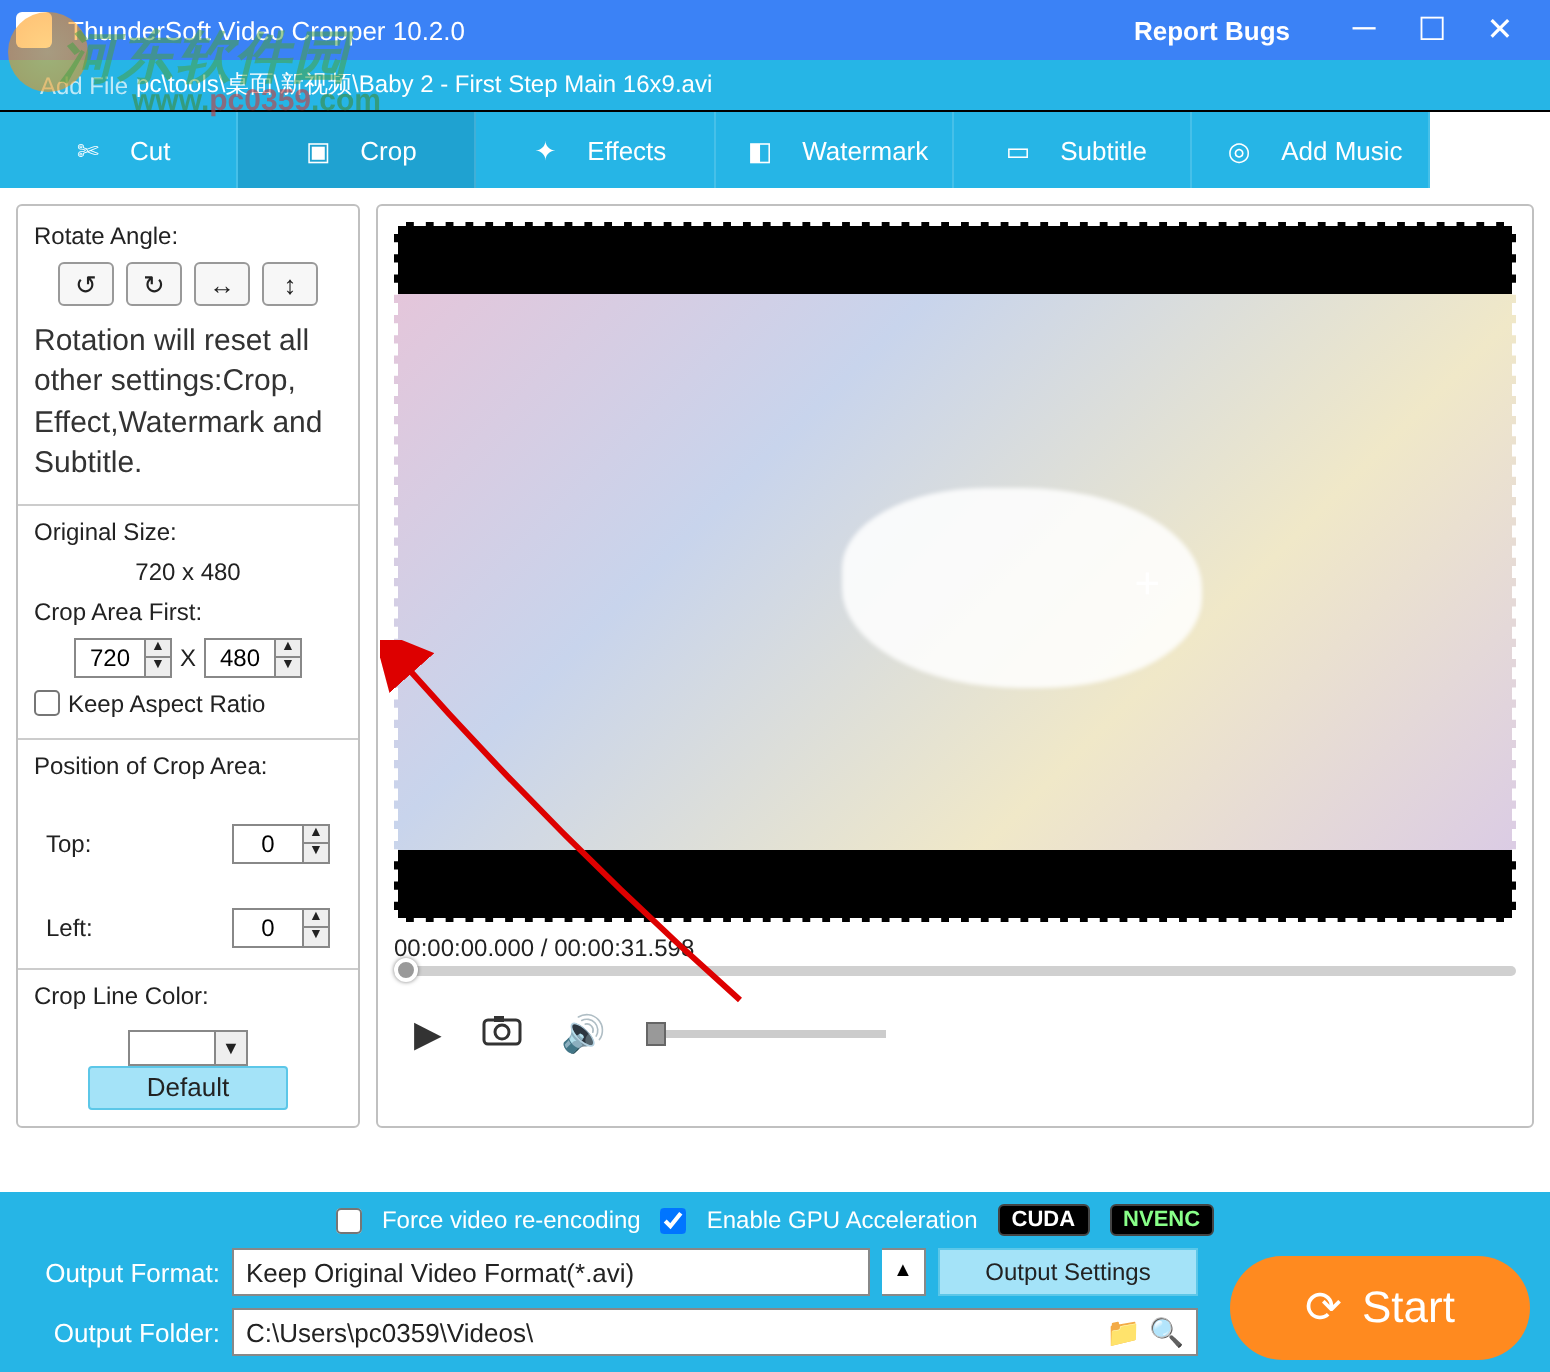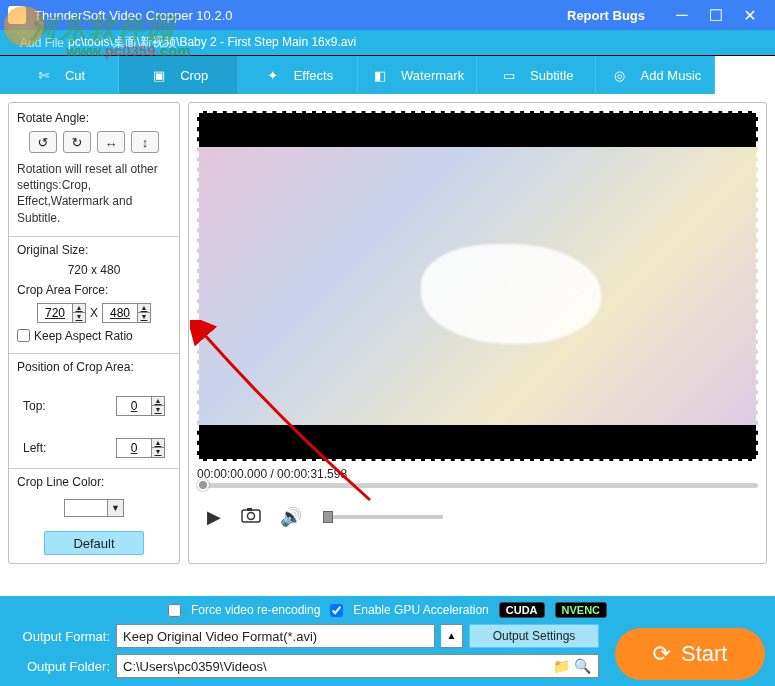--- a/index.html
+++ b/index.html
@@ -12,25 +12,25 @@
 .subbar { background: #26b5e6; height: 26px; display: flex; align-items: center; padding-left: 20px; color: #fff; font-size: 12px; border-bottom: 1px solid #000000; }
 .tabs { background: #26b5e6; height: 38px; display: flex; }
 .tab { flex: 1; display: flex; align-items: center; justify-content: center; gap: 10px; color: #fff; font-size: 13px; cursor: pointer; border-right: 1px solid rgba(255,255,255,0.15); }
 .tab-icon { width: 22px; height: 22px; display: flex; align-items: center; justify-content: center; }
 .tab-end { width: 60px; background: #fff; }
 .main { display: flex; padding: 8px; gap: 8px; height: 478px; }
 .leftpanel { width: 172px; border: 1px solid #c0c0c0; border-radius: 3px; padding: 8px; font-size: 12px; color: #222; display: flex; flex-direction: column; }
 .lp-label { margin-bottom: 6px; }
 .rotate-btns { display: flex; gap: 6px; margin-bottom: 8px; justify-content: center; }
 .rot-btn { width: 28px; height: 22px; border: 1px solid #999; background: #f7f7f7; border-radius: 3px; display: flex; align-items: center; justify-content: center; cursor: pointer; font-size: 13px; }
-.note { font-size: 12px; color: #333; margin-bottom: 6px; line-height: 1.35; }
+.note { font-size: 15px; color: #333; margin-bottom: 6px; line-height: 1.35; }
 .hr { height: 1px; background: #ccc; margin: 4px -8px 6px; }
 .val-center { text-align: center; margin-bottom: 6px; }
 .spin-row { display: flex; align-items: center; justify-content: center; gap: 4px; margin-bottom: 6px; }
-.spin { display: flex; align-items: center; border: 1px solid #888; height: 20px; text-decoration: underline; }
+.spin { display: flex; align-items: center; border: 1px solid #888; height: 20px; }
 .spin input { width: 34px; border: none; text-align: center; font-size: 12px; outline: none; }
 .spin-btns { display: flex; flex-direction: column; border-left: 1px solid #888; }
 .spin-b { width: 12px; height: 9px; font-size: 7px; line-height: 7px; text-align: center; background: #eee; border-bottom: 1px solid #888; cursor: pointer; }
 .spin-b:last-child { border-bottom: none; }
 .chk-row { display: flex; align-items: center; gap: 4px; margin-bottom: 6px; }
 .pos-row { display: flex; align-items: center; justify-content: space-between; padding: 2px 6px; margin-bottom: 4px; margin-top: 14px; }
 .color-sel { display: flex; align-items: center; justify-content: center; margin-top: 4px; }
 .color-swatch { width: 44px; height: 18px; background: #fff; border: 1px solid #888; }
 .color-drop { width: 16px; height: 18px; border: 1px solid #888; border-left: none; background: #eee; font-size: 9px; text-align: center; line-height: 16px; cursor: pointer; }
 .default-btn { margin-top: auto; align-self: center; width: 100px; height: 24px; background: #a4e3f8; border: 1px solid #5cc7e8; color: #222; font-size: 13px; cursor: pointer; border-radius: 2px; }
@@ -121,21 +121,21 @@
     <div class="rotate-btns">
       <div class="rot-btn">↺</div>
       <div class="rot-btn">↻</div>
       <div class="rot-btn">↔</div>
       <div class="rot-btn">↕</div>
     </div>
     <div class="note">Rotation will reset all other settings:Crop, Effect,Watermark and Subtitle.</div>
     <div class="hr"></div>
     <div class="lp-label">Original Size:</div>
     <div class="val-center">720 x 480</div>
-    <div class="lp-label">Crop Area Force:</div>
+    <div class="lp-label">Crop Area First:</div>
     <div class="spin-row">
       <div class="spin">
         <input value="720" style="">
         <div class="spin-btns">
             <div class="spin-b">▲</div>
             <div class="spin-b">▼</div>
           </div>
       </div>
       <span>X</span>
       <div class="spin">

